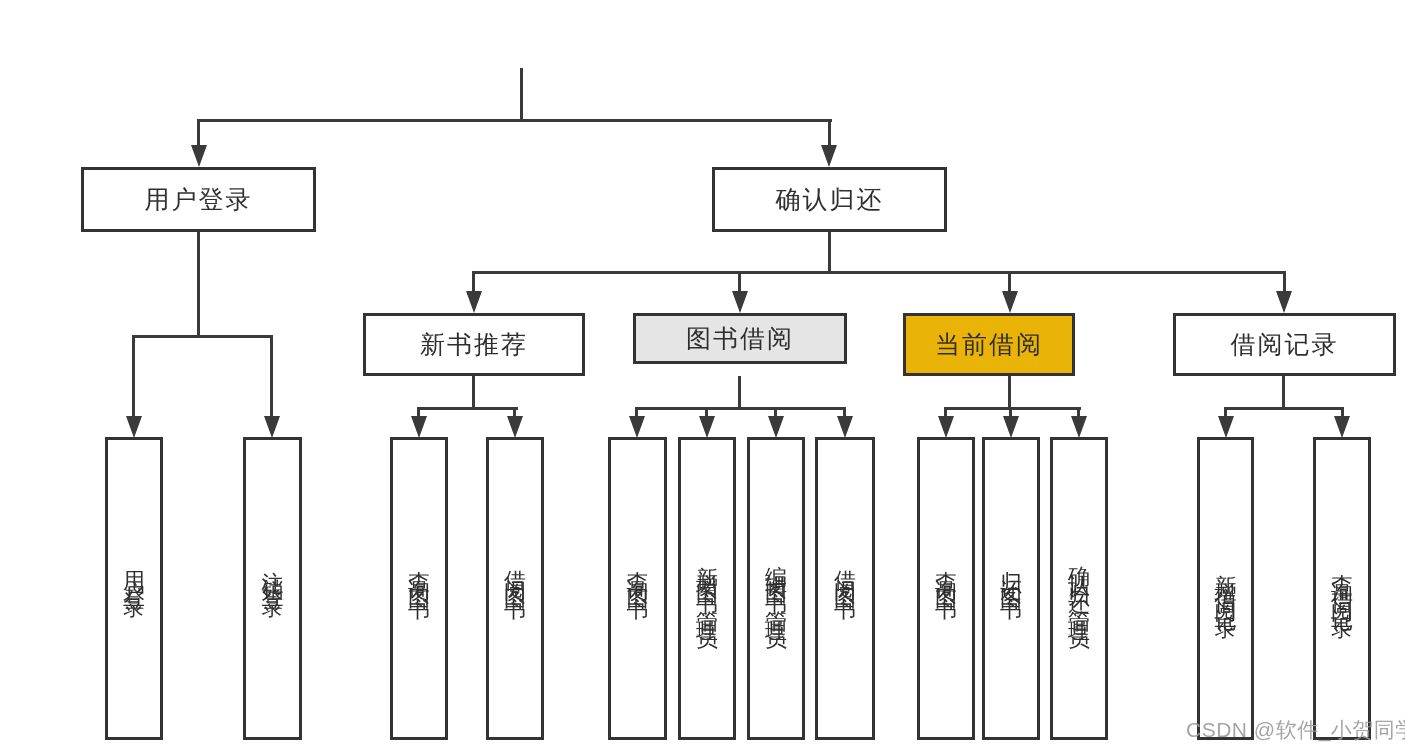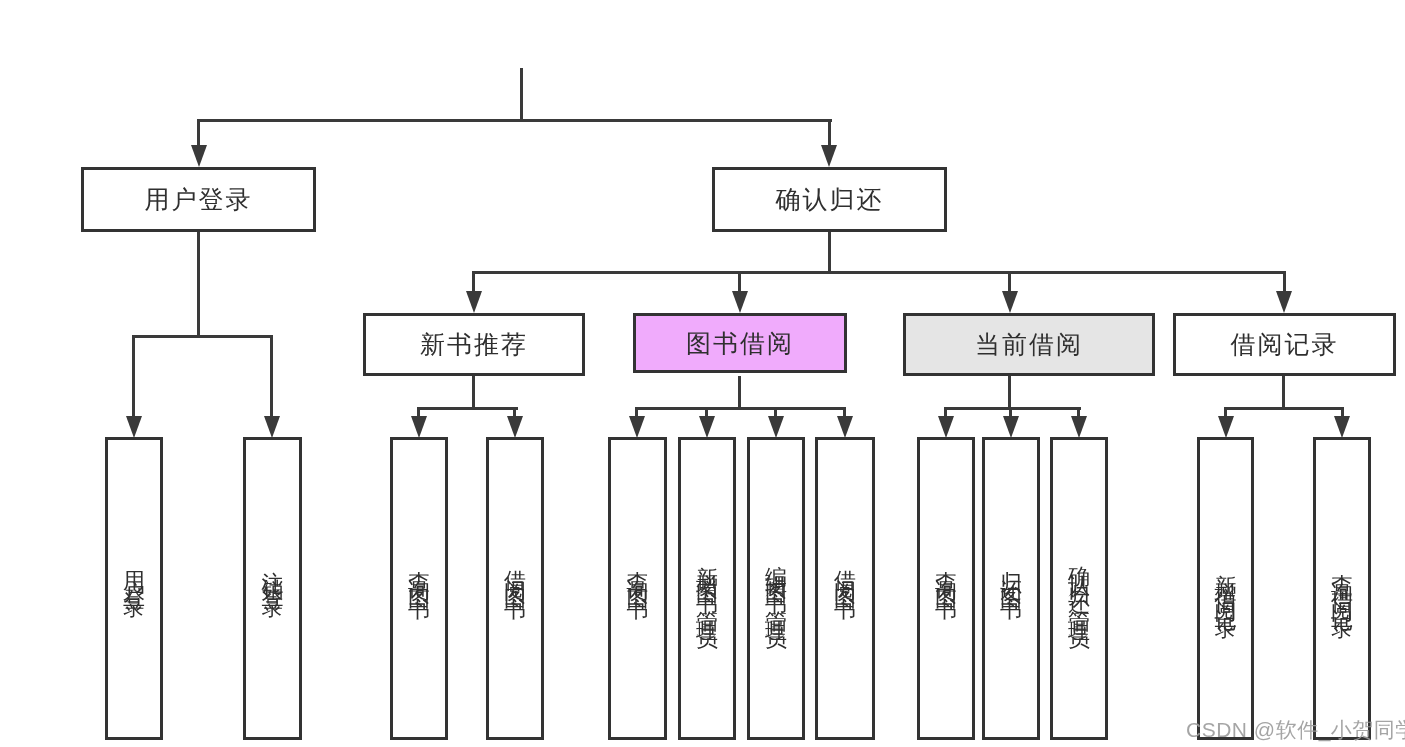--- a/index.html
+++ b/index.html
@@ -124,24 +124,24 @@
     <div class="arrow-down" style="left: 1334px; top: 416px; border-top-color: rgb(58, 58, 58);"></div>
     <div class="node h" style="left: 81px; top: 167px; width: 235px; height: 65px; border-color: rgb(51, 51, 51); background: rgb(255, 255, 255); color: rgb(47, 47, 47);">
       <span>用户登录</span>
     </div>
     <div class="node h" style="left: 712px; top: 167px; width: 235px; height: 65px; border-color: rgb(51, 51, 51); background: rgb(255, 255, 255); color: rgb(47, 47, 47);">
       <span>确认归还</span>
     </div>
     <div class="node h" style="left: 363px; top: 313px; width: 222px; height: 63px; border-color: rgb(51, 51, 51); background: rgb(255, 255, 255); color: rgb(47, 47, 47);">
       <span>新书推荐</span>
     </div>
-    <div class="node h" style="left: 633px; top: 313px; width: 214px; height: 60px; border-color: rgb(51, 51, 51); background: #f0abfc; color: rgb(47, 47, 47);">
+    <div class="node h" style="left: 633px; top: 313px; width: 214px; height: 51px; border-color: rgb(51, 51, 51); background: #e5e5e5; color: rgb(47, 47, 47);">
       <span>图书借阅</span>
     </div>
-    <div class="node h" style="left: 903px; top: 313px; width: 252px; height: 63px; border-color: rgb(51, 51, 51); background: #e5e5e5; color: rgb(47, 47, 47);">
+    <div class="node h" style="left: 903px; top: 313px; width: 172px; height: 63px; border-color: rgb(51, 51, 51); background: #eab308; color: rgb(47, 47, 47);">
       <span>当前借阅</span>
     </div>
     <div class="node h" style="left: 1173px; top: 313px; width: 223px; height: 63px; border-color: rgb(51, 51, 51); background: rgb(255, 255, 255); color: rgb(47, 47, 47);">
       <span>借阅记录</span>
     </div>
     <div class="node v" style="left: 105px; top: 437px; width: 58px; height: 303px; border-color: rgb(51, 51, 51); background: rgb(255, 255, 255); color: rgb(47, 47, 47);">
       <span style="transform: translateY(-18px);">用户登录</span>
     </div>
     <div class="node v" style="left: 243px; top: 437px; width: 59px; height: 303px; border-color: rgb(51, 51, 51); background: rgb(255, 255, 255); color: rgb(47, 47, 47);">
       <span style="transform: translateY(-18px);">注销登录</span>

